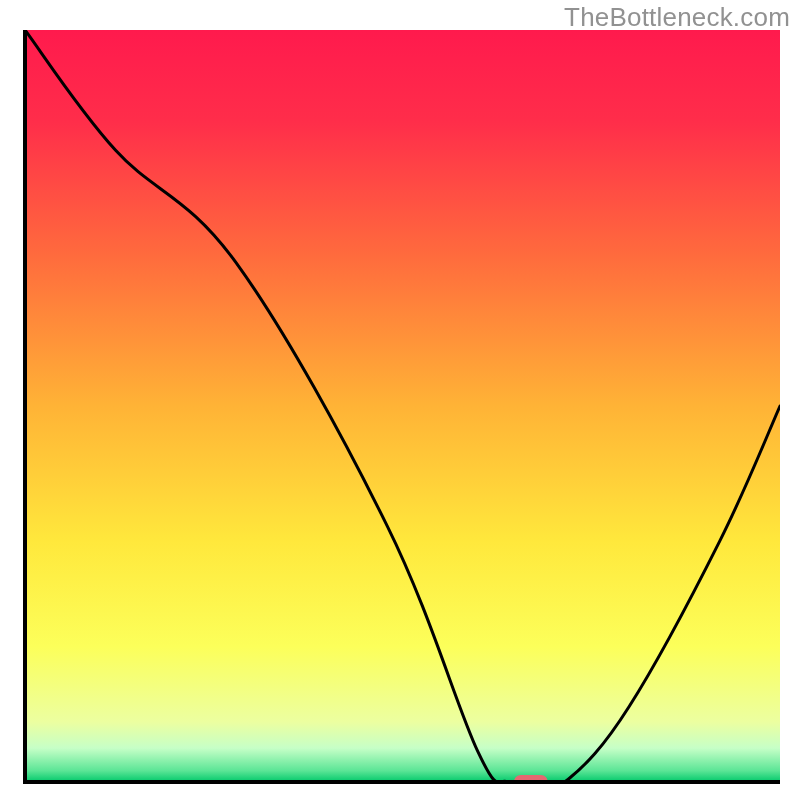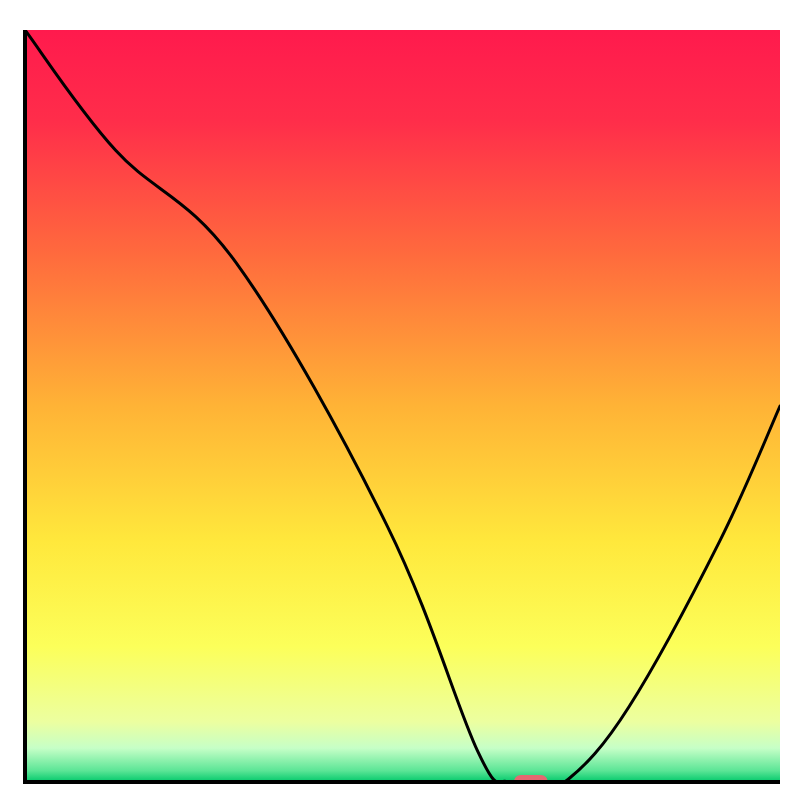--- a/index.html
+++ b/index.html
@@ -33,20 +33,21 @@
     top: 30px;
     width: 757px;
     height: 754px;
   }
   svg { display: block; }
 </style>
 </head>
 <body>
 
 <div class="stage">
+  <div class="watermark">TheBottleneck.com</div>
 
   <div class="plot">
     <svg id="chart-svg" width="757" height="754" viewBox="0 0 757 754" preserveAspectRatio="none">
       <defs>
         <linearGradient id="bg-grad" x1="0" y1="0" x2="0" y2="1">
             <stop offset="0.00%" stop-color="#ff1a4d"></stop>
             <stop offset="12.00%" stop-color="#ff2d4a"></stop>
             <stop offset="30.00%" stop-color="#ff6b3d"></stop>
             <stop offset="50.00%" stop-color="#ffb336"></stop>
             <stop offset="68.00%" stop-color="#ffe83c"></stop>

